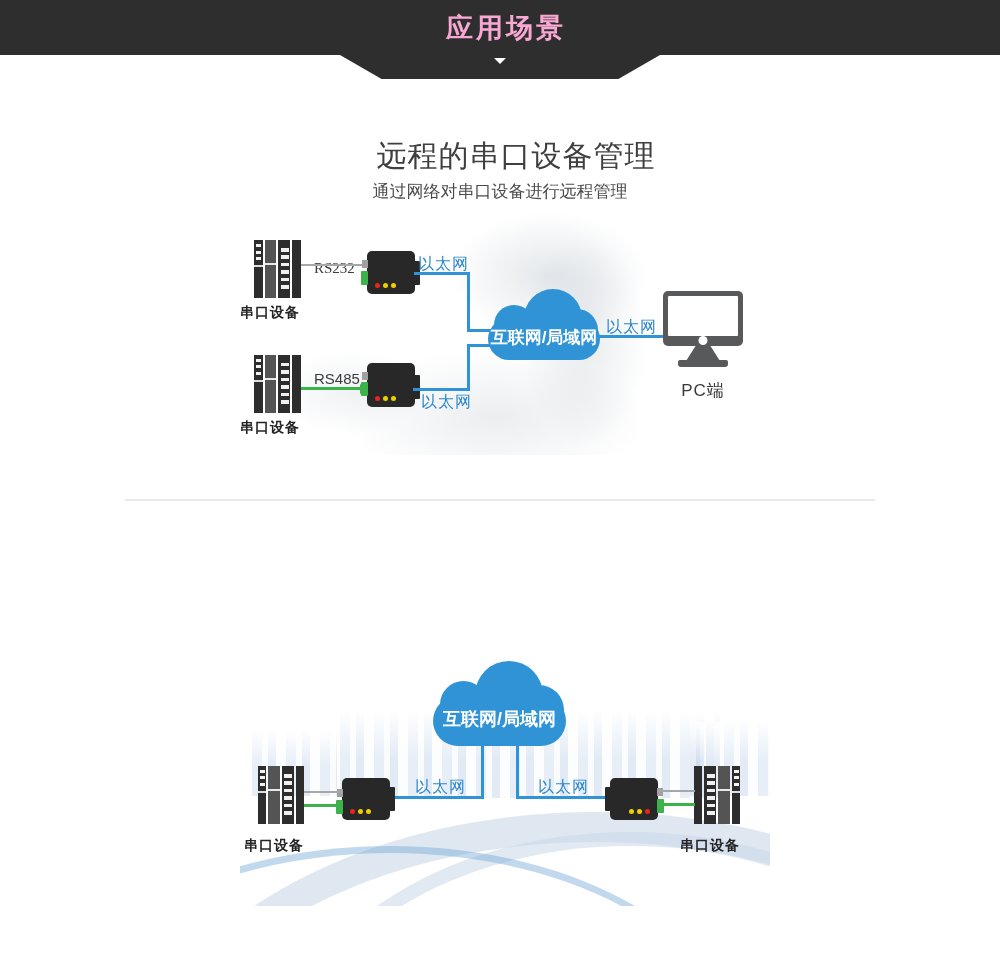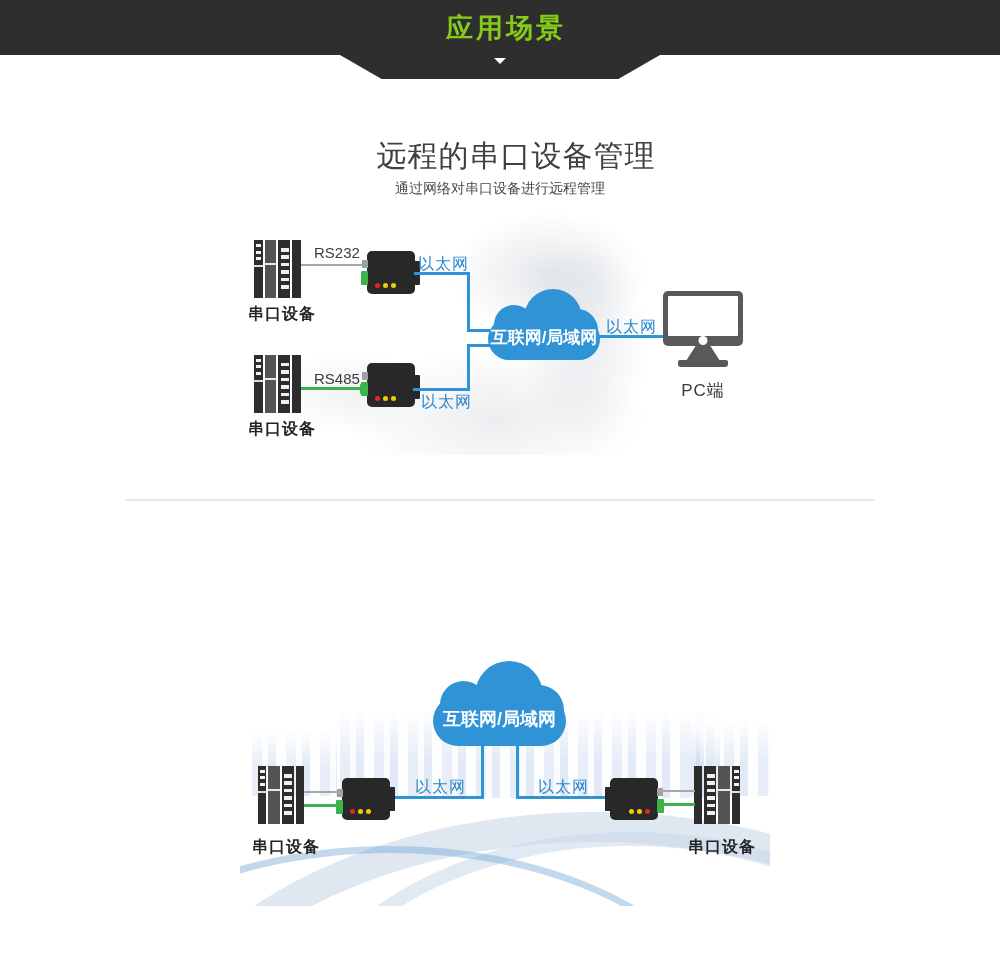--- a/index.html
+++ b/index.html
@@ -11,31 +11,31 @@
     --device_black:#282828;
     --title_gray:#3f3f3f;
   }
   *{box-sizing:border-box;margin:0;padding:0;}
   body{background:#fff;font-family:"Liberation Sans","DejaVu Sans",sans-serif;}
   .page{position:relative;width:1000px;height:972px;margin:0 auto;background:#ffffff;overflow:hidden;}
 
   
   .header-bar{position:absolute;left:0;top:0;width:1000px;height:55px;background:var(--header_bg);
     display:flex;align-items:center;justify-content:center;}
-  .header-title{color:#84cc16;font-size:27px;font-weight:bold;letter-spacing:3px;margin-left:12px;}
+  .header-title{color:#f9a8d4;font-size:27px;font-weight:bold;letter-spacing:3px;margin-left:12px;}
   .header-trapezoid{position:absolute;left:340px;top:55px;width:320px;height:24px;background:var(--header_bg);
     clip-path:polygon(0 0,100% 0,87% 100%,13% 100%);}
   .down-arrow{position:absolute;left:494px;top:58px;width:0;height:0;
     border-left:6px solid transparent;border-right:6px solid transparent;border-top:6px solid #fff;}
 
   
   .sec-title{position:absolute;left:16px;width:1000px;text-align:center;color:var(--title_gray);
     font-size:30px;font-weight:400;letter-spacing:1px;}
   .sec-subtitle{position:absolute;left:0;width:1000px;text-align:center;color:#4a4a4a;
-    font-size:14px;font-weight:400;}
+    font-size:17px;font-weight:400;}
 
   .divider{position:absolute;left:125px;top:499px;width:750px;height:2px;background:#e9e9e9;}
 
   
   .industrial-bg{position:absolute;left:270px;top:205px;width:450px;height:250px;pointer-events:none;
     background:
       radial-gradient(140px 90px at 62% 28%, rgba(130,145,160,.22), transparent 70%),
       radial-gradient(90px 150px at 70% 55%, rgba(130,145,160,.18), transparent 70%),
       radial-gradient(210px 95px at 50% 85%, rgba(130,145,160,.16), transparent 72%),
       radial-gradient(110px 60px at 18% 75%, rgba(130,145,160,.12), transparent 70%);}
@@ -57,21 +57,21 @@
   .rc1{width:9px;background:#2d2d2d;}
   .rc1::before{content:"";position:absolute;left:2px;top:4px;width:5px;height:18px;
     background:repeating-linear-gradient(to bottom,#f2f2f2 0 3px,#2d2d2d 3px 6.5px);}
   .rc1::after{content:"";position:absolute;left:0;top:25px;width:100%;height:2px;background:rgba(255,255,255,.85);}
   .rc2{width:12px;background:#545454;}
   .rc2::after{content:"";position:absolute;left:0;top:23px;width:100%;height:2px;background:#e8e8e8;}
   .rc3{width:13px;background:#2d2d2d;}
   .rc3::before{content:"";position:absolute;left:2.5px;top:8px;width:8px;height:44px;
     background:repeating-linear-gradient(to bottom,#f0f0f0 0 3.5px,#2d2d2d 3.5px 7.5px);}
   .rc4{width:9px;background:#2d2d2d;}
-  .rack-label{position:absolute;text-align:right;font-size:16px;font-weight:bold;color:#242424;letter-spacing:1px;}
+  .rack-label{position:absolute;text-align:left;font-size:14px;font-weight:bold;color:#242424;letter-spacing:1px;}
 
   
   .converter{position:absolute;background:var(--device_black);border-radius:5px;}
   .led-row{position:absolute;left:8px;bottom:6px;display:flex;gap:3px;}
   .converter.flip .led-row{left:auto;right:8px;}
   .led{width:5px;height:5px;border-radius:50%;}
   .led-red{background:#e8251c;}
   .led-yellow{background:#f0cf00;}
   .port{position:absolute;}
   .port-gray{width:6px;height:8px;background:#a0a0a0;left:-5px;}
@@ -124,21 +124,21 @@
   <div class="industrial-bg"></div>
 
   <div class="rack" style="left:254px;top:240px;width:47px;height:58px;">
     <div class="rc rc1"></div>
       <div class="rc rc2"></div>
     <div class="rc rc3"></div>
       <div class="rc rc4"></div>
   </div>
   <div class="rack-label" style="left:240px;top:304px;width:76px;">串口设备</div>
 
-  <div class="bus-label" style="left:314px;top:244px;">RS232</div>
+  <div class="bus-label" style="left:314px;top:260px;font-family:Liberation Serif, serif;">RS232</div>
   <div class="line gray" style="left:301px;top:264px;width:66px;height:2px;"></div>
 
   <div class="converter" style="left:367px;top:251px;width:48px;height:43px;">
     <div class="port port-gray" style="top:9px;"></div>
     <div class="port port-green" style="top:20px;"></div>
     <div class="port port-black" style="top:10px;"></div>
     <div class="led-row">
       <div class="led led-red"></div>
         <div class="led led-yellow"></div>
         <div class="led led-yellow"></div>

